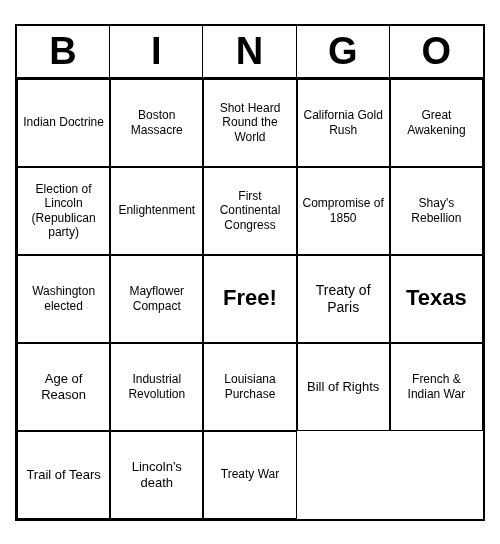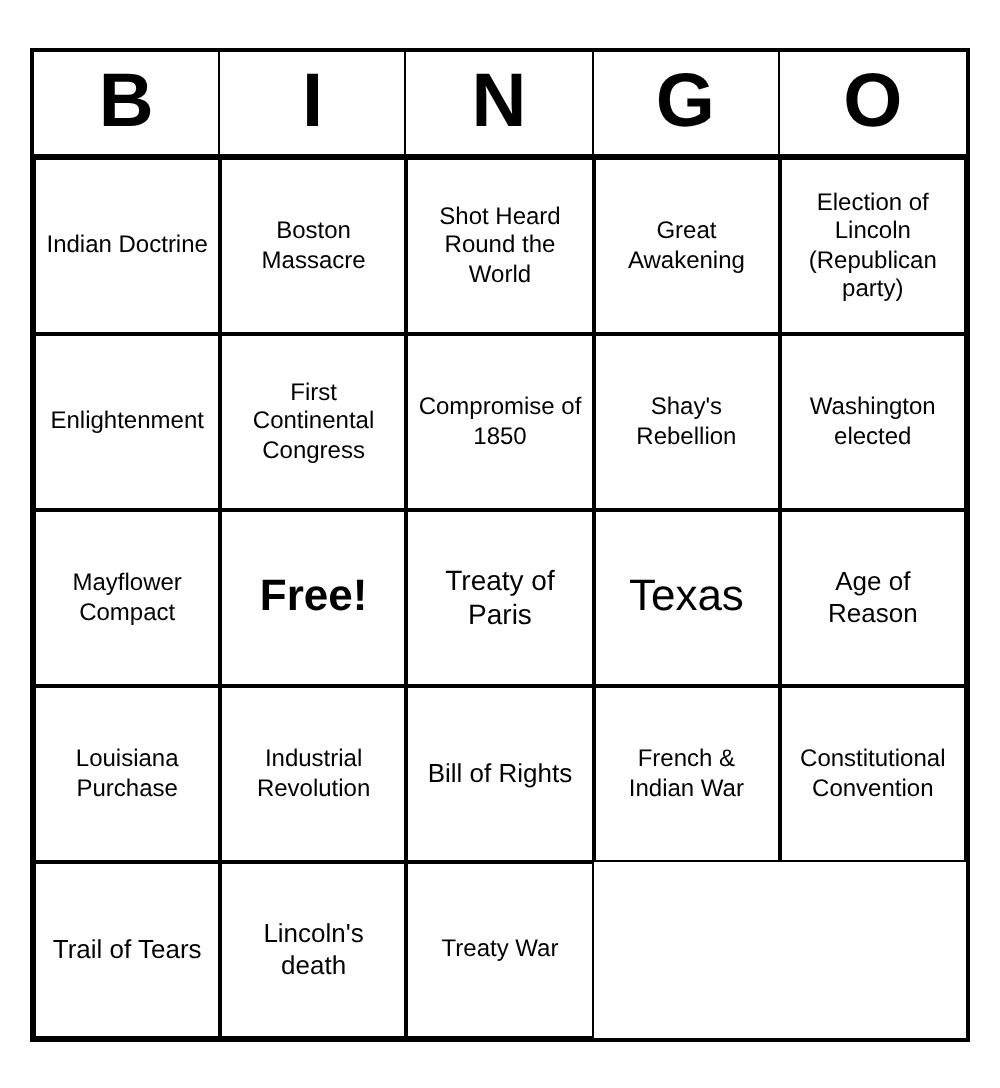--- a/index.html
+++ b/index.html
@@ -50,21 +50,21 @@
     .bingo-cell.free {
       font-size: 22px;
       font-weight: bold;
     }
     .bingo-cell.large-text {
       font-size: 13px;
       font-weight: normal;
     }
     .bingo-cell.xlarge-text {
       font-size: 22px;
-      font-weight: normal;
+      font-weight: bold;
     }
     .bingo-cell.medium-text {
       font-size: 14px;
       font-weight: normal;
     }
   </style>
 </head>
 <body>
 
 <div class="bingo-card">
@@ -72,34 +72,34 @@
   <div class="bingo-header-cell">B</div>
       <div class="bingo-header-cell">I</div>
       <div class="bingo-header-cell">N</div>
       <div class="bingo-header-cell">G</div>
       <div class="bingo-header-cell">O</div>
     </div>
   <div class="bingo-grid">
   <div class="bingo-cell">Indian Doctrine</div>
       <div class="bingo-cell">Boston Massacre</div>
       <div class="bingo-cell">Shot Heard Round the World</div>
+      <div class="bingo-cell">California Gold Rush</div>
       <div class="bingo-cell">Great Awakening</div>
       <div class="bingo-cell">Election of Lincoln (Republican party)</div>
       <div class="bingo-cell">Enlightenment</div>
       <div class="bingo-cell">First Continental Congress</div>
       <div class="bingo-cell">Compromise of 1850</div>
       <div class="bingo-cell">Shay's Rebellion</div>
       <div class="bingo-cell">Washington elected</div>
       <div class="bingo-cell">Mayflower Compact</div>
       <div class="bingo-cell free">Free!</div>
       <div class="bingo-cell medium-text">Treaty of Paris</div>
       <div class="bingo-cell xlarge-text">Texas</div>
       <div class="bingo-cell large-text">Age of Reason</div>
+      <div class="bingo-cell">Industrial Revolution</div>
       <div class="bingo-cell">Louisiana Purchase</div>
-      <div class="bingo-cell">Industrial Revolution</div>
       <div class="bingo-cell large-text">Bill of Rights</div>
       <div class="bingo-cell">French &amp; Indian War</div>
-      <div class="bingo-cell">Constitutional Convention</div>
       <div class="bingo-cell large-text">Trail of Tears</div>
       <div class="bingo-cell large-text">Lincoln's death</div>
       <div class="bingo-cell">Treaty War</div>
     </div>
 </div>
 
 </body></html>

